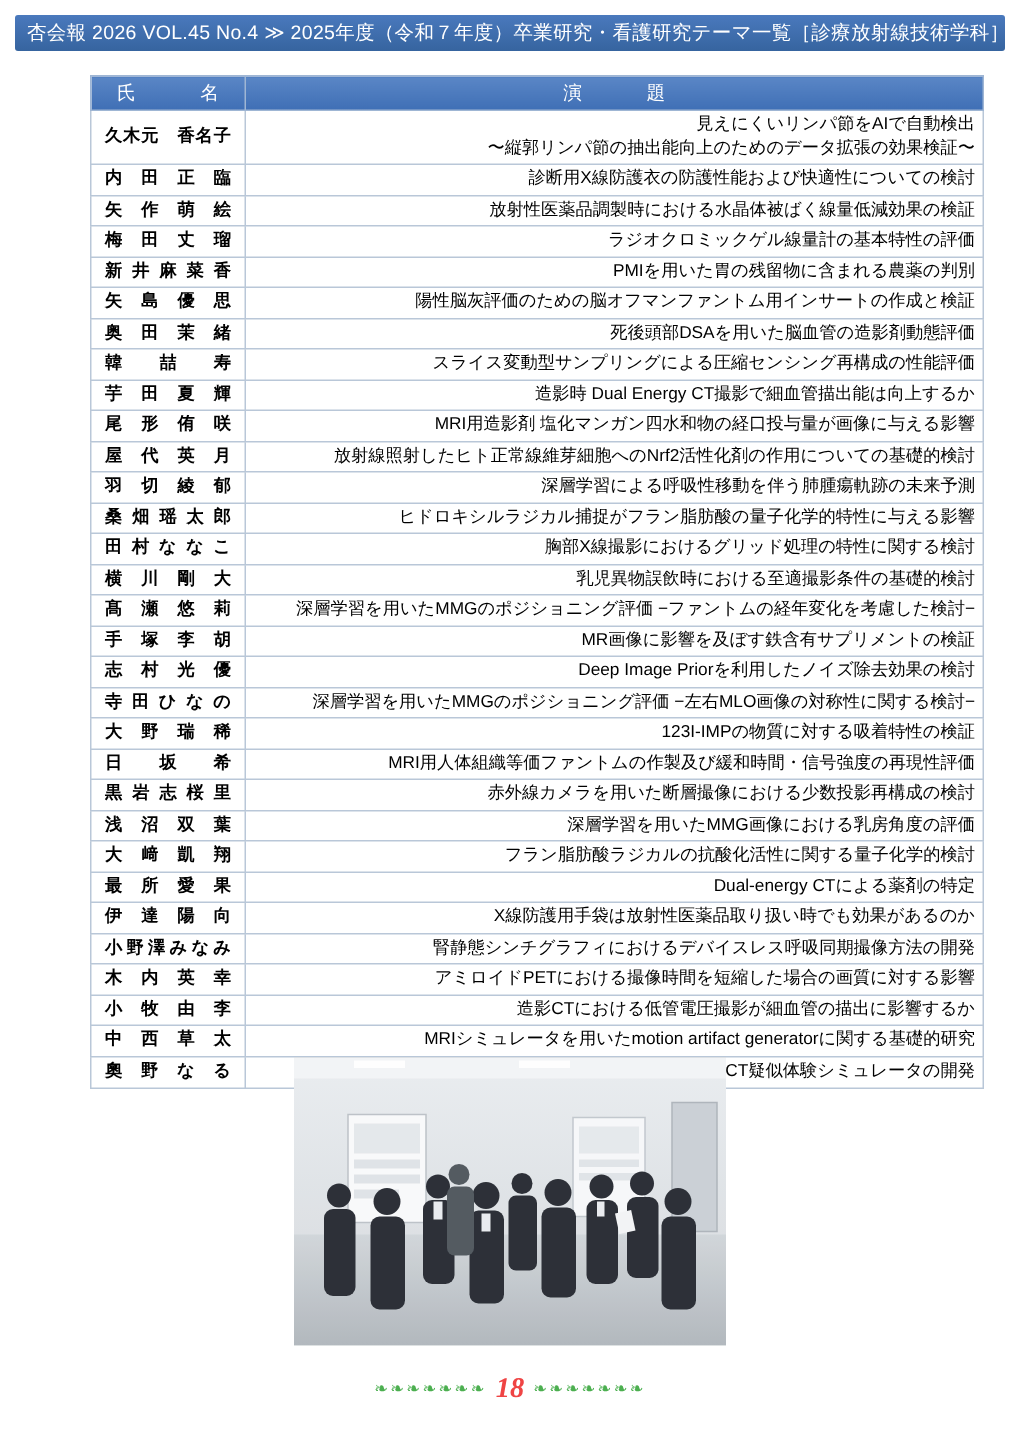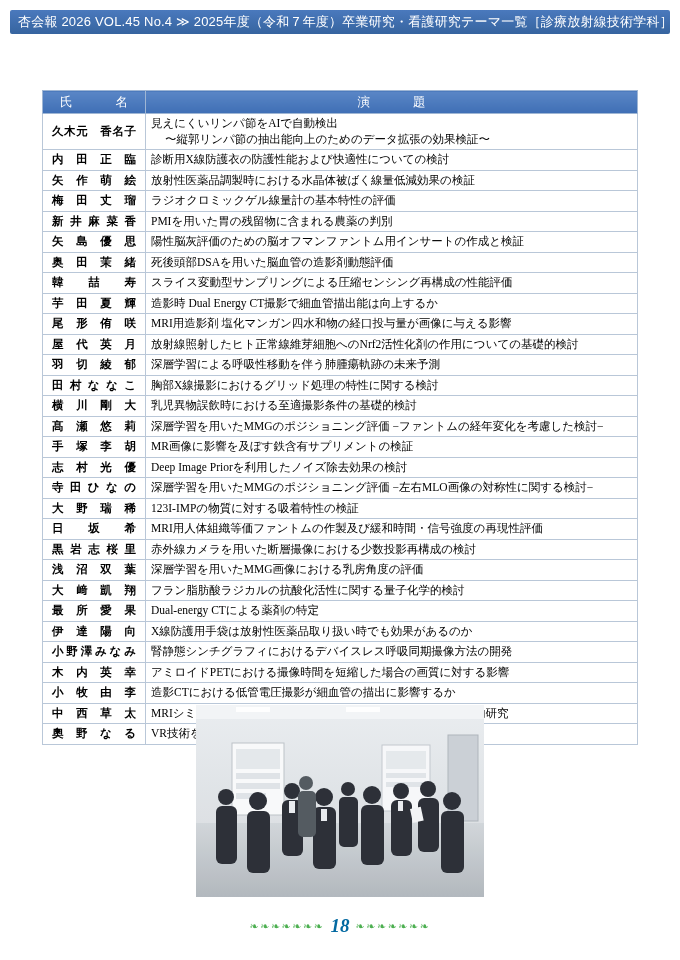--- a/index.html
+++ b/index.html
@@ -37,24 +37,23 @@
   }
   .header-text {
     color: #ffffff;
     font-size: 13px;
     letter-spacing: 0.2px;
     white-space: nowrap;
   }
   
   .table-wrap {
     position: absolute;
-    left: 42px;
+    left: 60px;
     top: 50px;
     width: 508px;
-    margin-top: 40px;
   }
   table.list {
     border-collapse: collapse;
     width: 596px;
     table-layout: fixed;
   }
   table.list th {
     background: #4a79bd;
     background: linear-gradient(to bottom, #5a86c6 0%, #3f6fb5 100%);
     color: #ffffff;
@@ -81,22 +80,21 @@
     letter-spacing: 0px;
   }
   td.name-cell .nm {
     display: inline-block;
     text-align: justify;
     text-align-last: justify;
     min-width: 84px;
     font-weight: bold;
   }
   td.title-cell {
-    text-align: left;
-    font-family: Liberation Serif, serif;
+    text-align: right;
   }
   td.title-cell .line2 {
     display: block;
     padding-left: 14px;
   }
   
   .photo {
     position: absolute;
     left: 196px;
     top: 705px;
@@ -117,21 +115,21 @@
   }
   .footer-inner {
     display: inline-flex;
     align-items: center;
     gap: 6px;
   }
   .page-num {
     font-size: 19px;
     font-weight: bold;
     font-style: italic;
-    color: #0369a1;
+    color: #ef4444;
     font-family: "Liberation Serif", serif;
     text-align: center;
   }
   .orn {
     color: #4caf50;
     font-size: 11px;
     letter-spacing: 1.5px;
     line-height: 1;
   }
 </style>
@@ -193,20 +191,24 @@
             <td class="name-cell"><span class="nm">尾形侑咲</span></td>
             <td class="title-cell"><span>MRI用造影剤 塩化マンガン四水和物の経口投与量が画像に与える影響</span></td>
           </tr>
           <tr>
             <td class="name-cell"><span class="nm">屋代英月</span></td>
             <td class="title-cell"><span>放射線照射したヒト正常線維芽細胞へのNrf2活性化剤の作用についての基礎的検討</span></td>
           </tr>
           <tr>
             <td class="name-cell"><span class="nm">羽切綾郁</span></td>
             <td class="title-cell"><span>深層学習による呼吸性移動を伴う肺腫瘍軌跡の未来予測</span></td>
+          </tr>
+          <tr>
+            <td class="name-cell"><span class="nm">桑畑瑶太郎</span></td>
+            <td class="title-cell"><span>ヒドロキシルラジカル捕捉がフラン脂肪酸の量子化学的特性に与える影響</span></td>
           </tr>
           <tr>
             <td class="name-cell"><span class="nm">田村ななこ</span></td>
             <td class="title-cell"><span>胸部X線撮影におけるグリッド処理の特性に関する検討</span></td>
           </tr>
           <tr>
             <td class="name-cell"><span class="nm">横川剛大</span></td>
             <td class="title-cell"><span>乳児異物誤飲時における至適撮影条件の基礎的検討</span></td>
           </tr>
           <tr>

